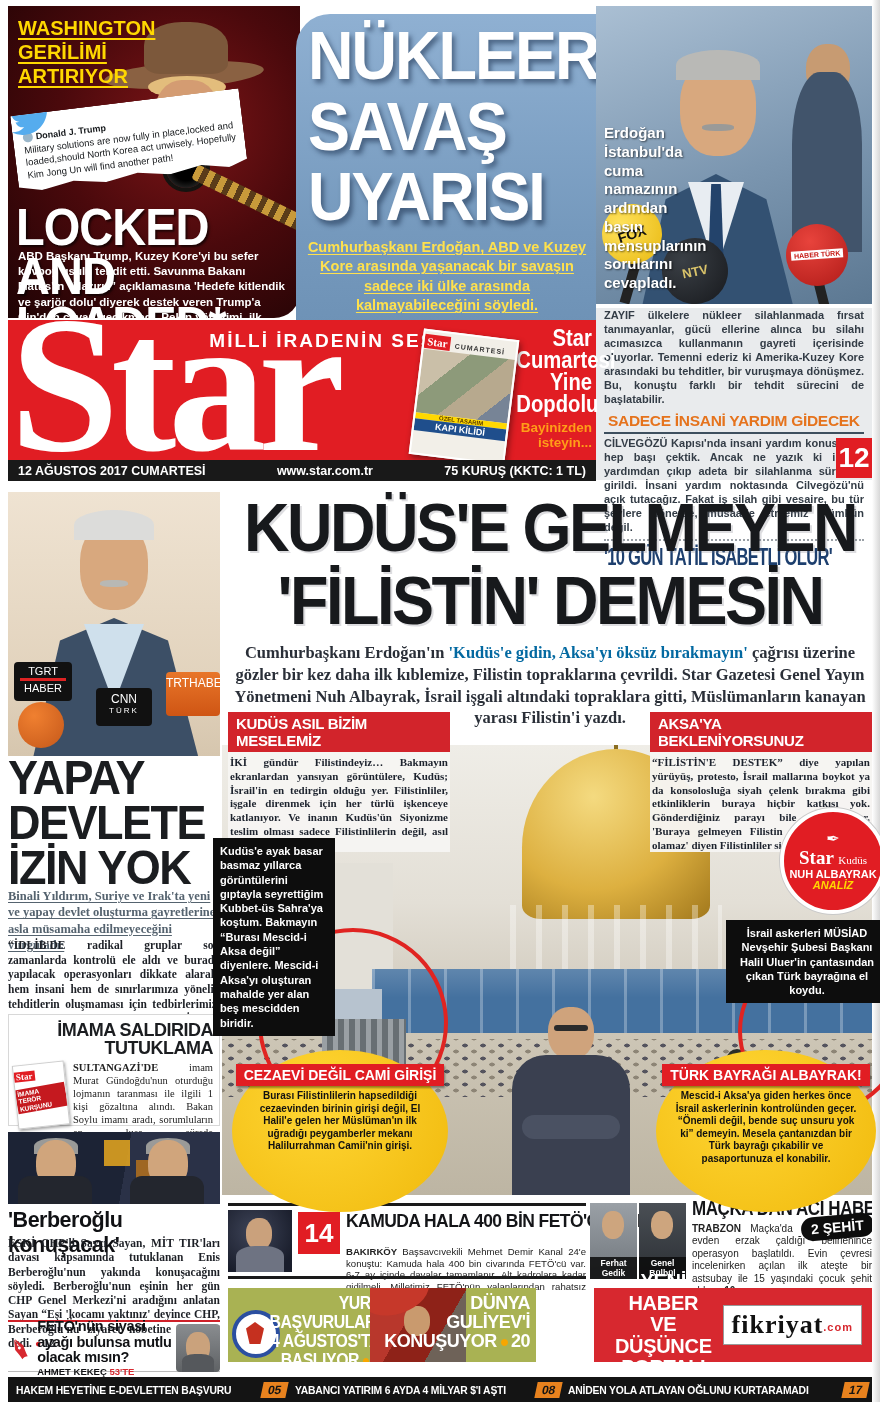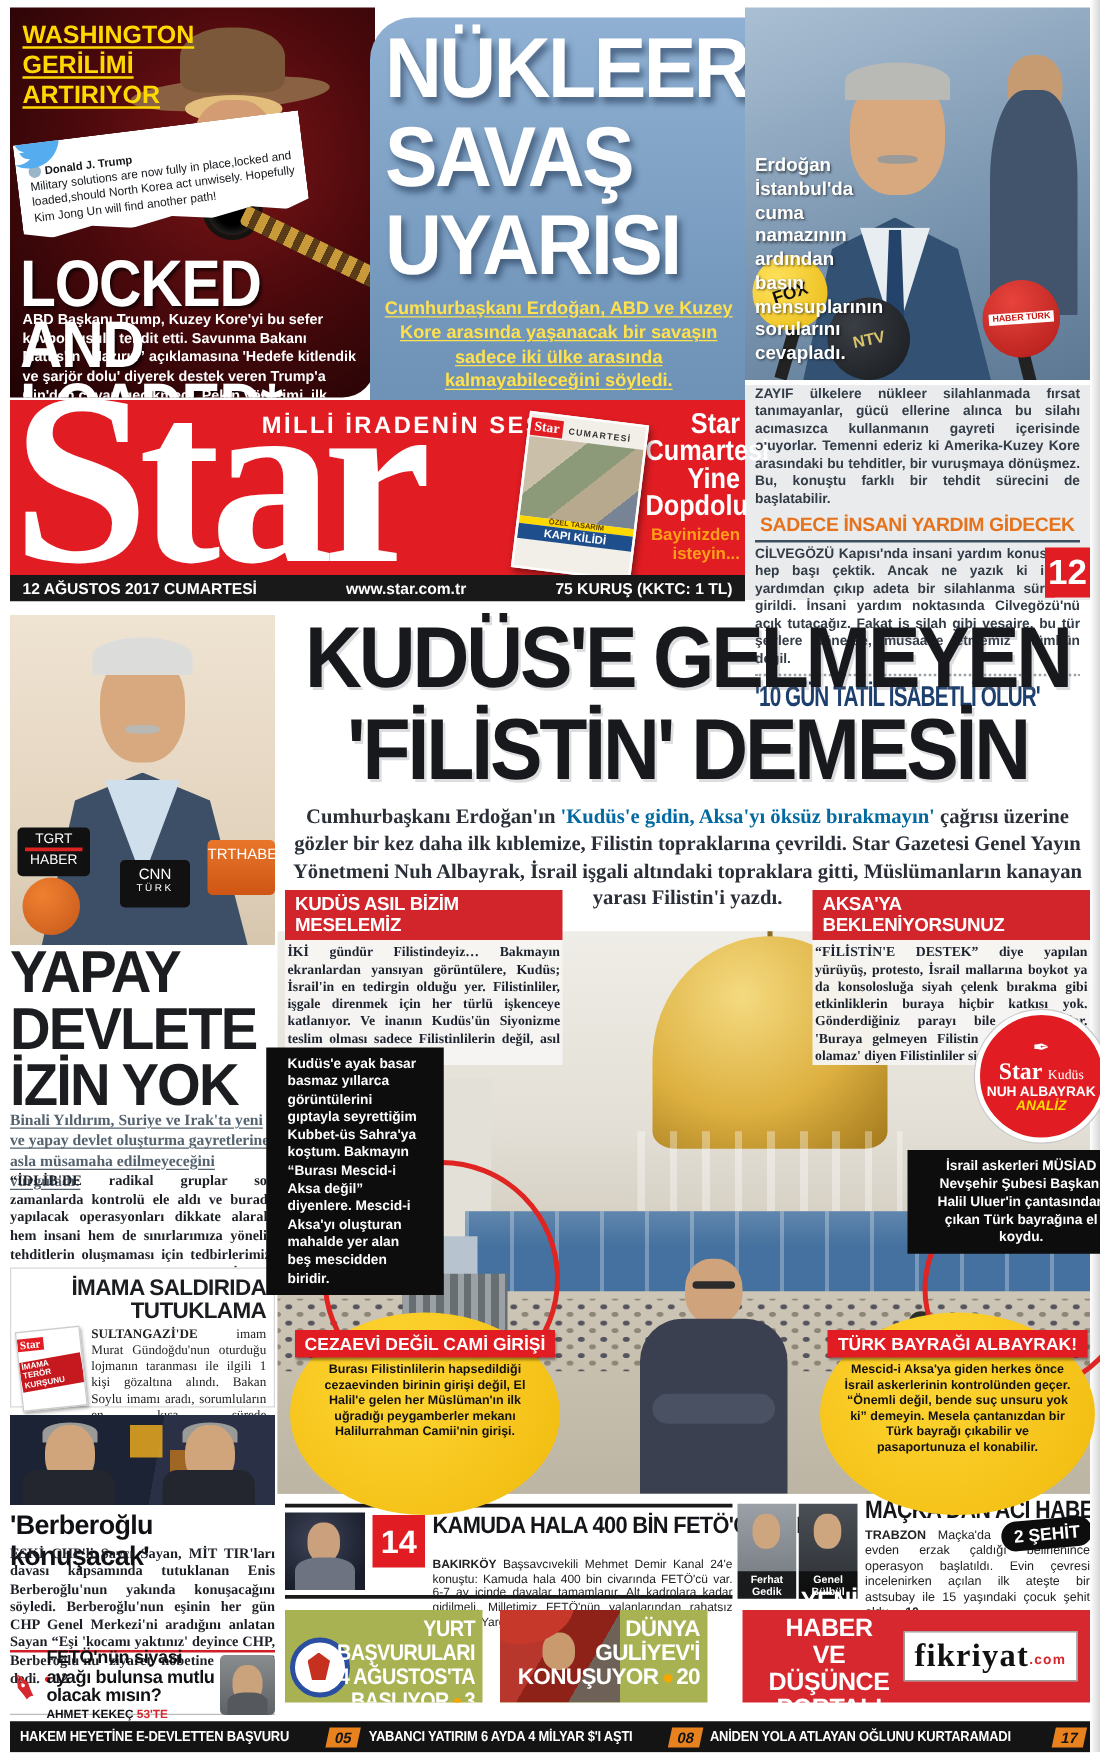--- a/index.html
+++ b/index.html
@@ -121,21 +121,21 @@
   .pm-man{left:290px;bottom:0;width:118px;height:188px}
   .pm-man .head{position:absolute;left:36px;top:0;width:46px;height:52px;background:#cfa37c;border-radius:45%}
   .pm-man .glasses{position:absolute;left:42px;top:18px;width:34px;height:6px;background:#2b2b2b;border-radius:3px}
   .pm-man .body{position:absolute;left:0;top:48px;width:118px;height:140px;background:#3a4050;border-radius:34px 34px 0 0}
   .pm-man .arms{position:absolute;left:10px;top:108px;width:98px;height:24px;background:#4a5162;border-radius:12px}
   .pm-soldier{left:498px;bottom:60px;width:34px;height:70px;background:#3d4a32;border-radius:8px 8px 0 0}
   .pm-soldier::before{content:"";position:absolute;left:7px;top:-16px;width:20px;height:18px;background:#2c2f28;border-radius:50%}
   .pm-turnstile{left:100px;bottom:118px;width:84px;height:58px;
       background:repeating-linear-gradient(90deg,#9aa0a4 0 5px,#686f73 5px 11px)}
 
-  .capbox{background:#0d0d0d;color:#fff;font-weight:bold;font-size:11px;line-height:1.3;padding:6px 17px;z-index:3;text-align:center}
+  .capbox{background:#0d0d0d;color:#fff;font-weight:bold;font-size:11px;line-height:1.3;padding:6px 7px;z-index:3;text-align:center}
   .cap-l{left:213px;top:838px;width:108px;text-align:left}
   .cap-r{left:726px;top:920px;width:148px}
   .ring{border:4px solid #e02421;border-radius:50%;z-index:1}
   .ring-l{left:258px;top:928px;width:182px;height:182px}
   .ring-r{left:738px;top:948px;width:158px;height:158px}
   .bubble{background:radial-gradient(circle at 40% 30%,#ffd634,#f0b90c);border-radius:50%;z-index:3;
       display:flex;flex-direction:column;align-items:center;justify-content:flex-start}
   .bub-l{left:232px;top:1050px;width:216px;height:162px}
   .bub-r{left:656px;top:1050px;width:220px;height:162px}
   .bub-title{background:#e11d23;color:#fff;font-weight:bold;font-size:14px;padding:3px 8px;margin-top:14px;white-space:nowrap;box-shadow:1px 2px 2px rgba(0,0,0,.4)}
@@ -206,21 +206,21 @@
   .head-name{position:absolute;left:0;bottom:0;width:100%;background:rgba(10,10,10,.85);color:#fff;font-weight:bold;font-size:8.5px;text-align:center;padding:1px 0}
   .macka{left:692px;top:1197px;width:180px;height:84px}
   .mk-title{font-weight:bold;font-size:20px;letter-spacing:-.5px;transform:scaleX(.85);transform-origin:left;white-space:nowrap;color:#141518}
   .mk-badge{position:absolute;right:-2px;top:18px;background:#0d0d0d;color:#fff;font-weight:bold;font-size:14px;padding:4px 10px;border-radius:16px;transform:rotate(-5deg)}
   .mk-body{font-size:10px;color:#222;line-height:1.24;text-align:justify;margin-top:3px}
   .yurt{left:228px;top:1288px;width:158px;height:74px;background:#a9b253;position:relative;overflow:hidden}
   .yurt-logo{position:absolute;left:4px;bottom:4px;width:48px;height:48px;border-radius:50%;background:#fff;border:4px solid #2b4fa0;box-sizing:border-box}
   .yurt-logo::before{content:"";position:absolute;left:10px;top:8px;width:18px;height:22px;background:#c5301f;clip-path:polygon(50% 0,100% 30%,80% 100%,20% 100%,0 30%)}
   .yurt-txt{position:absolute;right:6px;top:6px;text-align:right;color:#fff;font-weight:bold;font-size:18px;line-height:1.05;letter-spacing:-.5px}
   .yurt-txt .ln{transform:scaleX(.88);transform-origin:right}
-  .gul{left:400px;top:1288px;width:166px;height:74px;background:#a9b253;overflow:hidden}
+  .gul{left:370px;top:1288px;width:166px;height:74px;background:#a9b253;overflow:hidden}
   .gul-photo{position:absolute;left:0;top:0;width:96px;height:74px;background:linear-gradient(120deg,#b8372c 0 40%,#8e2218 40% 70%,#6e6258 70%);overflow:hidden}
   .gul-photo::before{content:"";position:absolute;left:34px;top:18px;width:26px;height:30px;background:#c99a6e;border-radius:45%}
   .gul-photo::after{content:"";position:absolute;left:-10px;top:-18px;width:70px;height:44px;background:#c6382a;border-radius:50%;transform:rotate(-18deg)}
   .gul-txt{position:absolute;right:6px;top:6px;text-align:right;color:#fff;font-weight:bold;font-size:18px;line-height:1.05;letter-spacing:-.5px}
   .fik{left:594px;top:1288px;width:278px;height:74px;background:#d7282f;display:flex;align-items:center;justify-content:space-between;padding:0 10px;box-sizing:border-box}
   .fik-txt{color:#fff;font-weight:bold;font-size:20px;line-height:1.08;text-align:center;letter-spacing:-.3px}
   .fik-logo{background:#fff;padding:4px 8px;border:1px solid #999;font-family:"Liberation Serif",serif;font-weight:bold;font-size:26px;color:#111;letter-spacing:1px}
   .fik-logo .com{font-size:11px;color:#d7282f;font-family:"Liberation Sans",sans-serif;vertical-align:2px}
 
   

